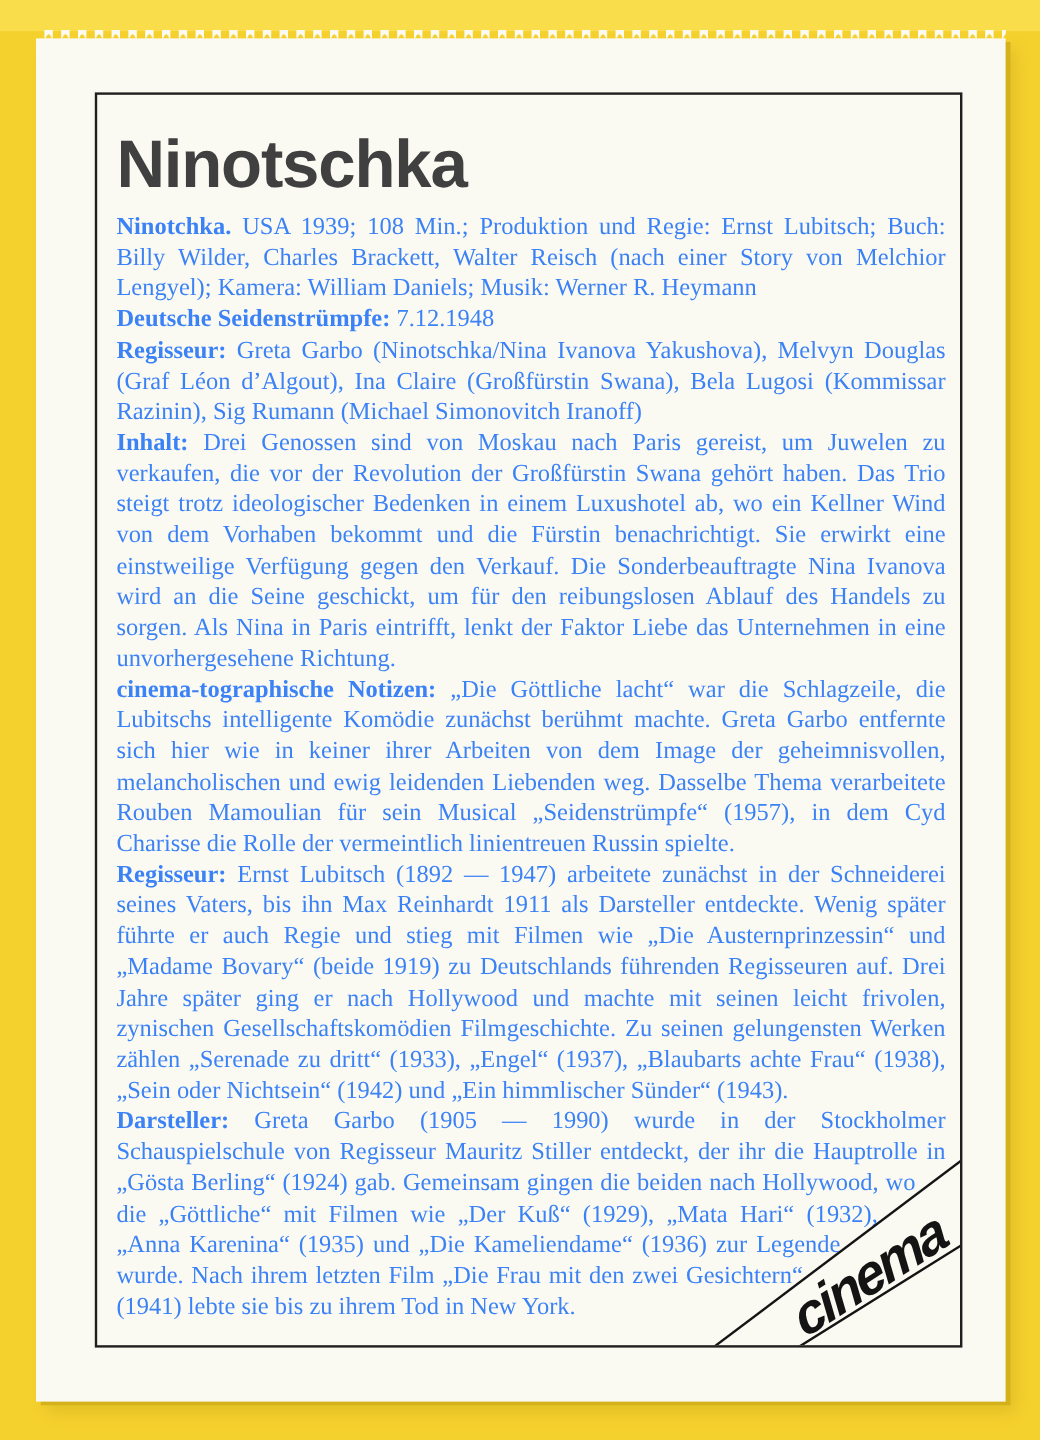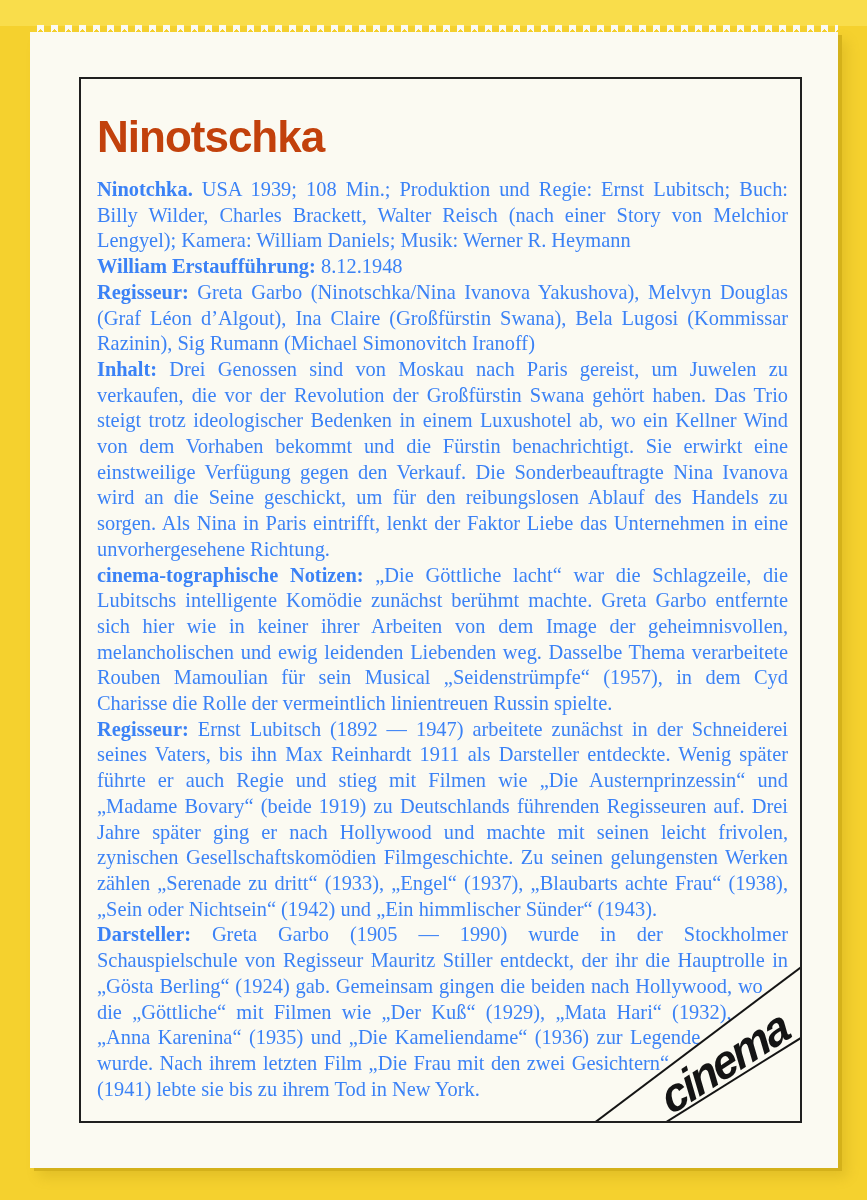--- a/index.html
+++ b/index.html
@@ -30,22 +30,22 @@
   
   .frame {
     position:absolute; left:49px; top:45px; width:719px; height:1042px;
     border:2px solid #1F1F1F;
     overflow:hidden;
   }
   .title {
     margin:32px 0 0 16px;
     font-family:"Liberation Sans", sans-serif;
     font-weight:800;
-    font-size:44px; line-height:52px; letter-spacing:-1px;
-    color:#c2410c;
+    font-size:56px; line-height:52px; letter-spacing:-1px;
+    color:#404040;
   }
   .body {
     margin:14px 12px 0 16px;
     font-size:20.4px; line-height:25.7px;
     text-align:justify;
     color:#3b82f6;
     hyphens:auto; -webkit-hyphens:auto;
   }
   .para { margin:0; }
   .para b { font-weight:bold; }
@@ -76,21 +76,21 @@
 <div class="page">
   <div class="page-top-band"></div>
 
   <div class="card">
     <div class="frame">
 
       <h1 class="title">Ninotschka</h1>
 
       <div class="body">
         <p class="para"><b>Ninotchka.</b><span> USA 1939; 108 Min.; Produktion und Regie: Ernst Lubitsch; Buch: Billy Wilder, Charles Brackett, Walter Reisch (nach einer Story von Melchior Lengyel); Kamera: William Daniels; Musik: Werner R. Heymann</span></p>
-        <p class="para"><b>William Erstaufführung:</b><span> 8.12.1948</span></p>
+        <p class="para"><b>Deutsche Seidenstrümpfe:</b><span> 7.12.1948</span></p>
         <p class="para"><b>Regisseur:</b><span> Greta Garbo (Ninotschka/Nina Ivanova Yakushova), Melvyn Douglas (Graf Léon d’Algout), Ina Claire (Großfürstin Swana), Bela Lugosi (Kommissar Razinin), Sig Rumann (Michael Simonovitch Iranoff)</span></p>
         <p class="para"><b>Inhalt:</b><span> Drei Genossen sind von Moskau nach Paris gereist, um Juwelen zu verkaufen, die vor der Revolution der Großfürstin Swana gehört haben. Das Trio steigt trotz ideologischer Bedenken in einem Luxushotel ab, wo ein Kellner Wind von dem Vorhaben bekommt und die Fürstin benachrichtigt. Sie erwirkt eine einstweilige Verfügung gegen den Verkauf. Die Sonderbeauftragte Nina Ivanova wird an die Seine geschickt, um für den reibungslosen Ablauf des Handels zu sorgen. Als Nina in Paris eintrifft, lenkt der Faktor Liebe das Unternehmen in eine unvorhergesehene Richtung.</span></p>
         <p class="para"><b>cinema-tographische Notizen:</b><span> „Die Göttliche lacht“ war die Schlagzeile, die Lubitschs intelligente Komödie zunächst berühmt machte. Greta Garbo entfernte sich hier wie in keiner ihrer Arbeiten von dem Image der geheimnisvollen, melancholischen und ewig leidenden Liebenden weg. Dasselbe Thema verarbeitete Rouben Mamoulian für sein Musical „Seidenstrümpfe“ (1957), in dem Cyd Charisse die Rolle der vermeintlich linientreuen Russin spielte.</span></p>
         <p class="para"><b>Regisseur:</b><span> Ernst Lubitsch (1892 — 1947) arbeitete zunächst in der Schneiderei seines Vaters, bis ihn Max Reinhardt 1911 als Darsteller entdeckte. Wenig später führte er auch Regie und stieg mit Filmen wie „Die Austernprinzessin“ und „Madame Bovary“ (beide 1919) zu Deutschlands führenden Regisseuren auf. Drei Jahre später ging er nach Hollywood und machte mit seinen leicht frivolen, zynischen Gesellschaftskomödien Filmgeschichte. Zu seinen gelungensten Werken zählen „Serenade zu dritt“ (1933), „Engel“ (1937), „Blaubarts achte Frau“ (1938), „Sein oder Nichtsein“ (1942) und „Ein himmlischer Sünder“ (1943).</span></p>
         <p class="para"><span class="logo-spacer"></span><b>Darsteller:</b><span> Greta Garbo (1905 — 1990) wurde in der Stockholmer Schauspielschule von Regisseur Mauritz Stiller entdeckt, der ihr die Hauptrolle in „Gösta Berling“ (1924) gab. Gemeinsam gingen die beiden nach Hollywood, wo die „Göttliche“ mit Filmen wie „Der Kuß“ (1929), „Mata Hari“ (1932), „Anna Karenina“ (1935) und „Die Kameliendame“ (1936) zur Legende wurde. Nach ihrem letzten Film „Die Frau mit den zwei Gesichtern“ (1941) lebte sie bis zu ihrem Tod in New York.</span></p>
       </div>
 
       <div class="logo">
         <div class="logo-line logo-line-upper"></div>
         <div class="logo-text">cinema</div>

